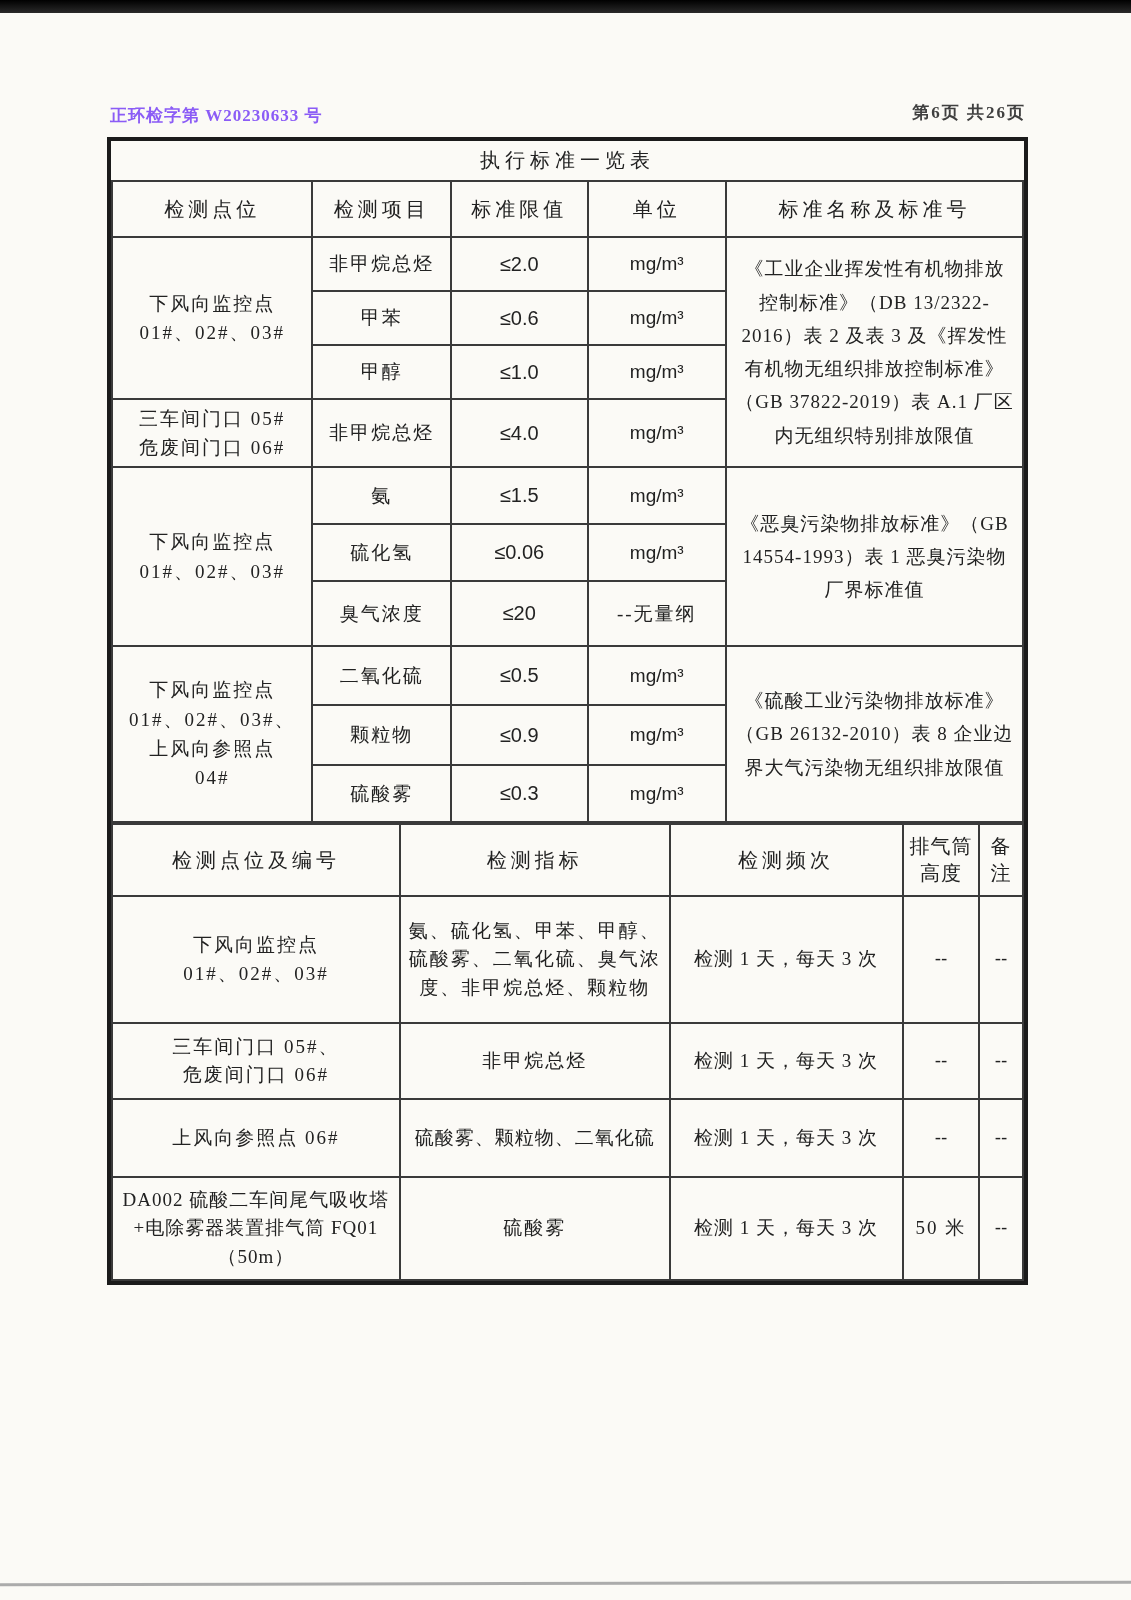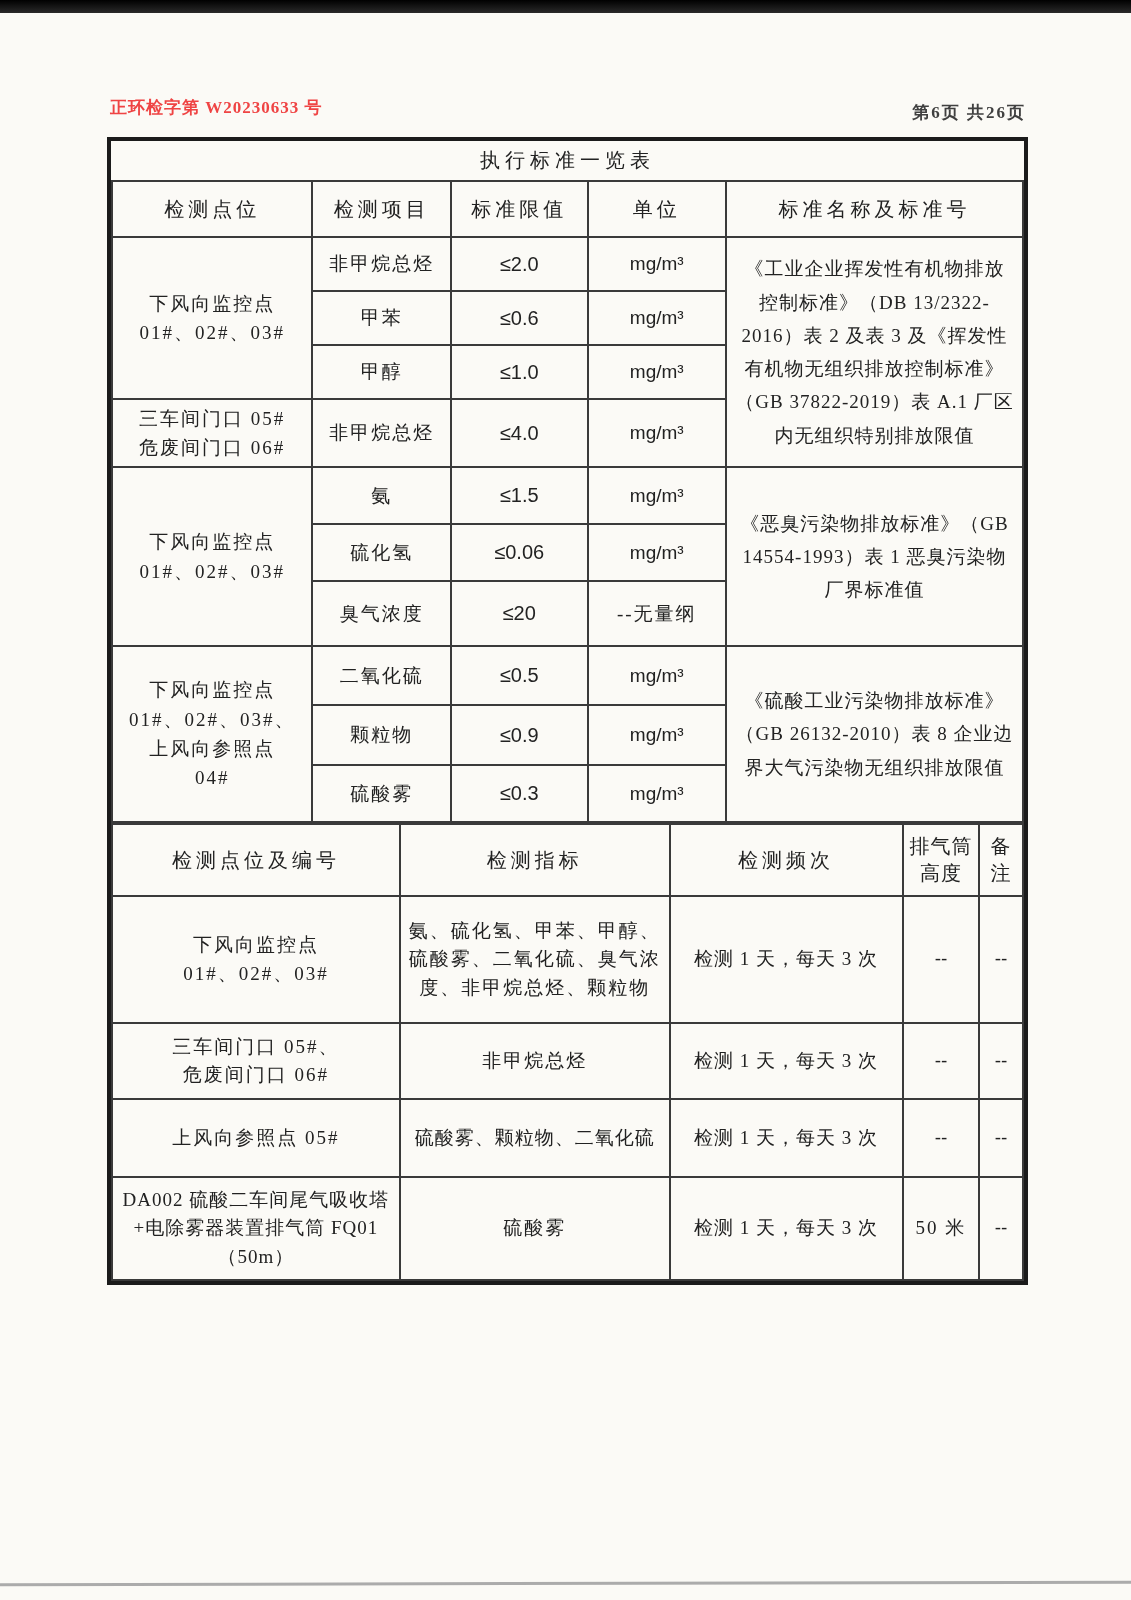--- a/index.html
+++ b/index.html
@@ -13,22 +13,22 @@
   .scan-strip-top{
     position:absolute;left:0;top:0;width:1131px;height:13px;
     background:linear-gradient(#000,#2a2a2a);
   }
   .scan-strip-bottom{
     position:absolute;left:0;top:1582px;width:1131px;height:3px;
     background:#ababab;
     transform:rotate(-0.12deg);
   }
   .doc-number{
-    position:absolute;left:110px;top:96px;
-    font-size:17px;letter-spacing:1px;font-weight:bold;color:#ef4444;
+    position:absolute;left:110px;top:104px;
+    font-size:17px;letter-spacing:1px;font-weight:bold;color:#8b5cf6;
   }
   .page-indicator{
     position:absolute;right:105px;top:101px;
     font-size:17px;letter-spacing:2px;font-weight:bold;color:#404040;
   }
   .frame{
     position:absolute;left:107px;top:137px;width:913px;
     border:4px solid #1b1b1b;
     background:transparent;
   }
@@ -194,21 +194,21 @@
     </tr>
     <tr class="s2">
       <td class="pre">三车间门口 05#、
 危废间门口 06#</td>
       <td>非甲烷总烃</td>
       <td class="freq">检测 1 天，每天 3 次</td>
       <td class="latin">--</td>
       <td class="latin">--</td>
     </tr>
     <tr class="s3">
-      <td>上风向参照点 05#</td>
+      <td>上风向参照点 06#</td>
       <td style="letter-spacing:1px;padding:2px 1px;">硫酸雾、颗粒物、二氧化硫</td>
       <td class="freq">检测 1 天，每天 3 次</td>
       <td class="latin">--</td>
       <td class="latin">--</td>
     </tr>
     <tr class="s4">
       <td style="letter-spacing:1px;">DA002 硫酸二车间尾气吸收塔+电除雾器装置排气筒 FQ01（50m）</td>
       <td>硫酸雾</td>
       <td class="freq">检测 1 天，每天 3 次</td>
       <td>50 米</td>

